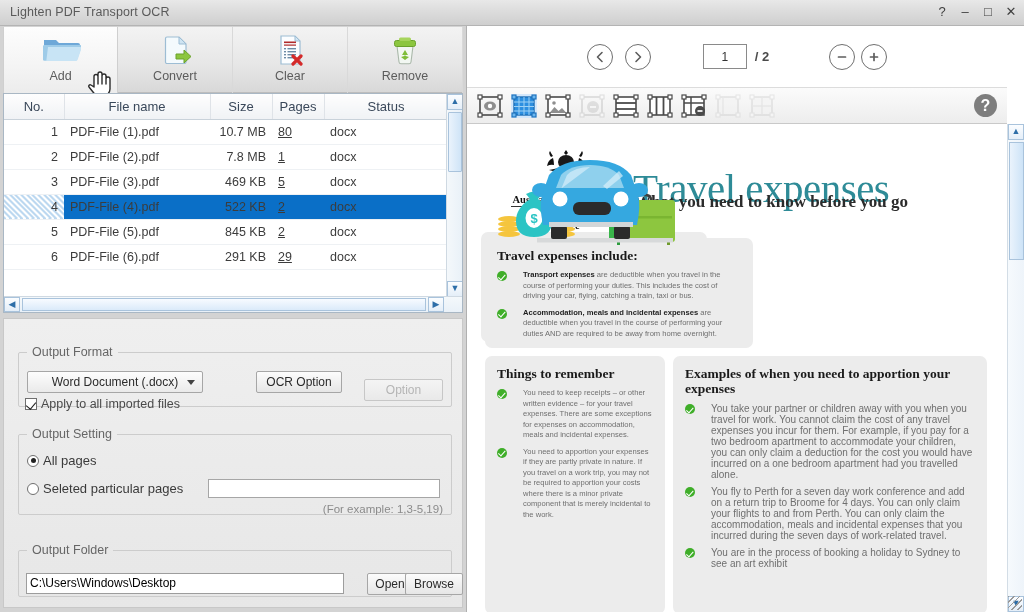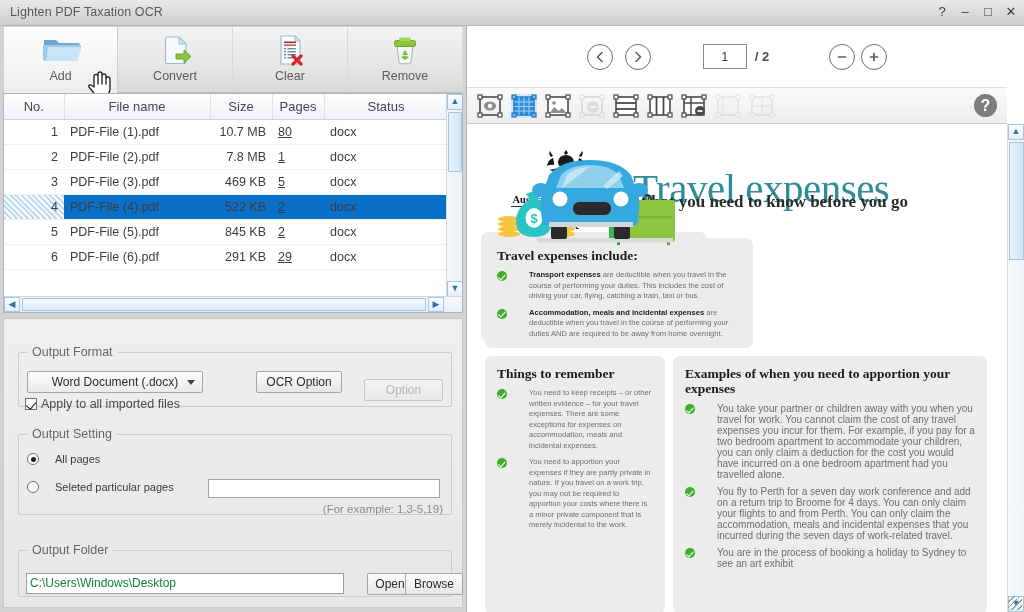--- a/index.html
+++ b/index.html
@@ -201,22 +201,22 @@
     width: 12px; height: 12px; background: #fff;
     border: 1px solid #6f6f6f; position: relative;
   }
   .checkbox::after {
     content: ""; position: absolute; left: 2px; top: 1px;
     width: 5px; height: 8px;
     border: solid #222; border-width: 0 1.6px 1.6px 0;
     transform: rotate(40deg);
   }
   .radiorow {
-    position: absolute; display: flex; gap: 16px;
-    font-size: 11px; color: #3a3a3a;
+    position: absolute; display: flex; align-items: center; gap: 4px;
+    font-size: 13px; color: #3a3a3a;
   }
   #radio-all { left: 8px; top: 12px; }
   #radio-sel { left: 8px; top: 40px; }
   .radio {
     width: 12px; height: 12px; border-radius: 50%;
     background: #fff; border: 1px solid #6f6f6f; position: relative;
   }
   .radio.on::after {
     content: ""; position: absolute; left: 2.5px; top: 2.5px;
     width: 5px; height: 5px; border-radius: 50%; background: #222;
@@ -225,21 +225,21 @@
     position: absolute; left: 189px; top: 38px; width: 232px; height: 19px;
     background: #fff; border: 1px solid #a6a6a6;
   }
   #pages-hint {
     position: absolute; right: 8px; top: 62px;
     font-size: 11.5px; color: #8b8b8b;
   }
   #folder-input {
     position: absolute; left: 7px; top: 16px; width: 318px; height: 21px;
     background: #fff; border: 1px solid #9d9d9d;
-    font-size: 12px; color: #15803d; padding-left: 3px; line-height: 19px;
+    font-size: 12px; color: #000000; padding-left: 3px; line-height: 19px;
     white-space: nowrap; overflow: hidden;
   }
   #btn-open   { left: 348px; top: 16px; width: 46px; }
   #btn-browse { left: 386px; top: 16px; width: 58px; }
 
   
   #right-pane {
     position: absolute; left: 466px; top: 26px; width: 558px; height: 586px;
     background: #ffffff;
     border-left: 1px solid #b0b0b0;
@@ -328,21 +328,21 @@
                    background: #ececec; border-radius: 7px; }
   #panel-remember{ left: 4px; top: 214px; width: 180px; height: 258px; }
   #panel-examples{ left: 192px; top: 214px; width: 314px; height: 258px; }
 
   .panel h3 {
     margin: 0 0 7px 0;
     font-family: "Liberation Serif", serif;
     font-size: 13.5px; color: #1a1a1a; font-weight: bold;
     line-height: 15px;
   }
-  .bullet { display: flex; gap: 22px; margin-bottom: 6px; }
+  .bullet { display: flex; gap: 16px; margin-bottom: 6px; }
   .tick {
     flex: 0 0 auto; width: 10px; height: 10px; border-radius: 50%;
     background: #3fae29; position: relative; margin-top: 1px;
   }
   .tick::after {
     content: ""; position: absolute; left: 3px; top: 1.5px;
     width: 3px; height: 5.5px;
     border: solid #fff; border-width: 0 1.4px 1.4px 0;
     transform: rotate(42deg);
   }
@@ -377,21 +377,21 @@
     background:
       repeating-linear-gradient(135deg,#9a9a9a 0 1px,transparent 1px 4px);
   }
 </style>
 </head>
 <body>
 
 <div id="app">
 
   <div id="titlebar">
-    <div id="title-text">Lighten PDF Taxation OCR</div>
+    <div id="title-text">Lighten PDF Transport OCR</div>
     <div id="wincontrols">
       <div class="winbtn">?</div>
       <div class="winbtn">–</div>
       <div class="winbtn">□</div>
       <div class="winbtn">✕</div>
     </div>
   </div>
 
   <div id="left-pane">
 

